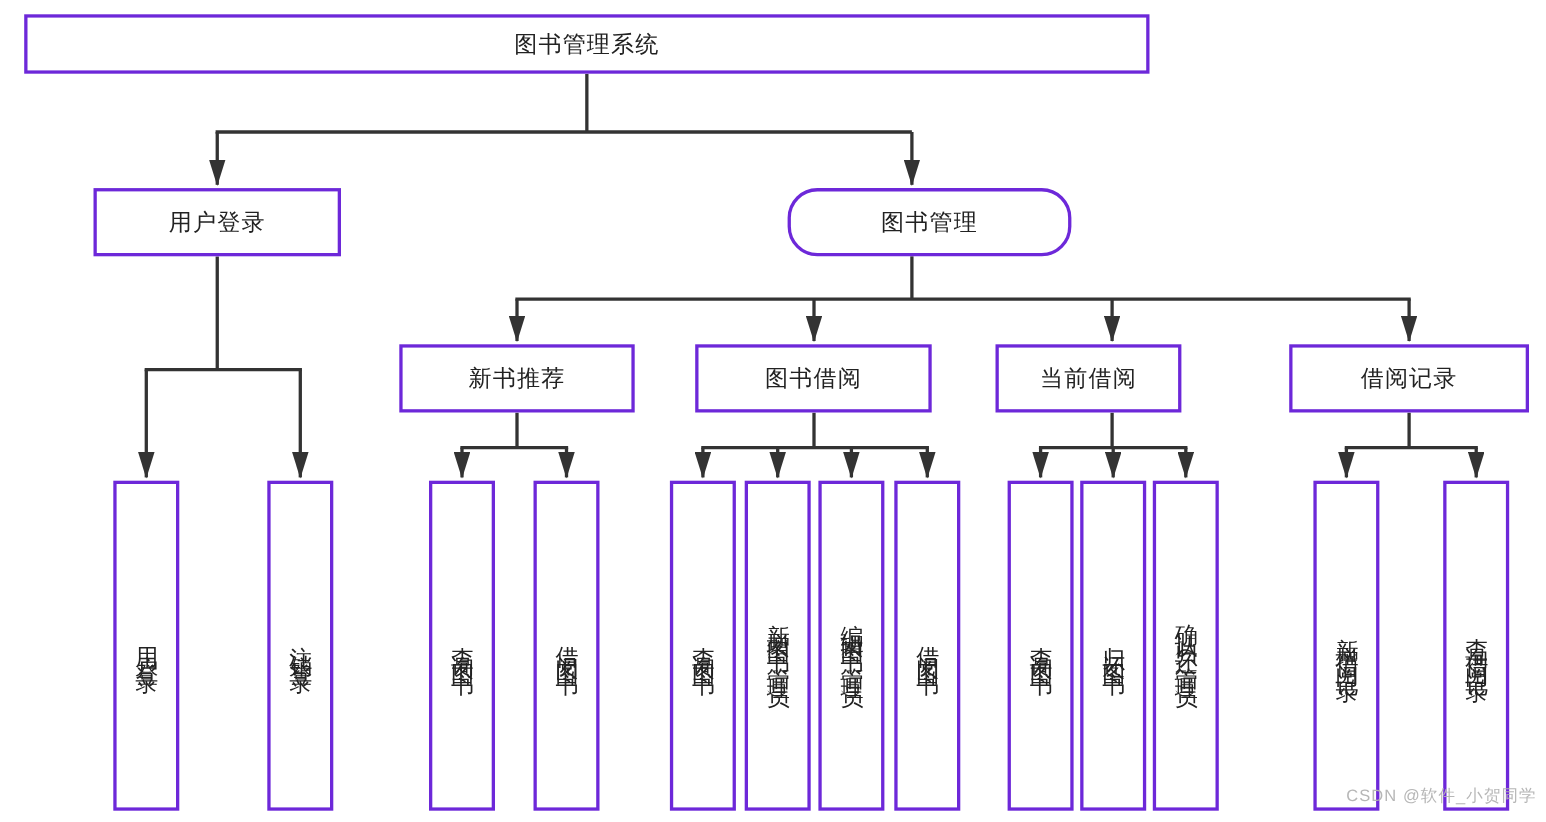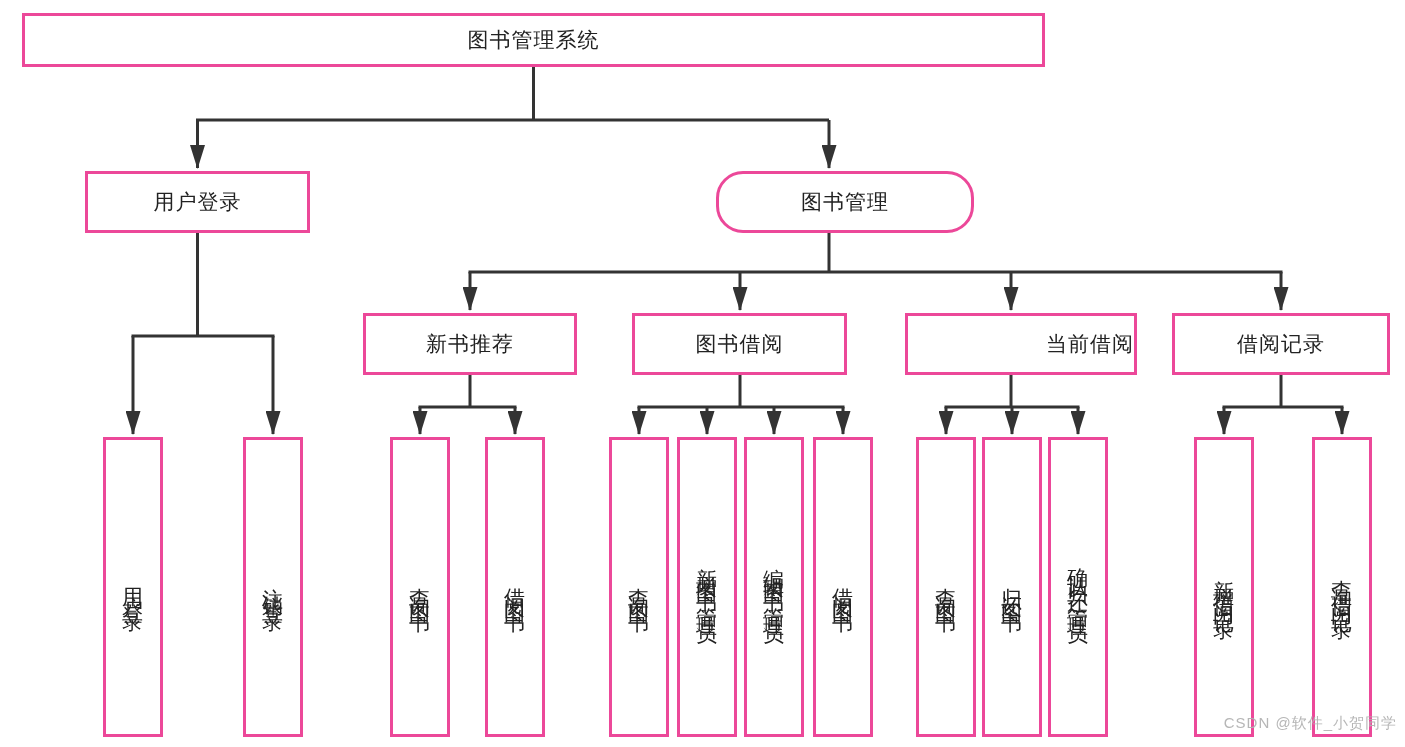--- a/index.html
+++ b/index.html
@@ -12,21 +12,21 @@
     overflow: hidden;
   }
   .wires {
     position: absolute;
     left: 0; top: 0;
     width: 1405px; height: 747px;
   }
   .node {
     position: absolute;
     box-sizing: border-box;
-    border: 3px solid #ec4899;
+    border: 3px solid #6d28d9;
     background: #ffffff;
     display: flex;
     align-items: center;
     justify-content: center;
     color: #222222;
     font-size: 21px;
     letter-spacing: 1px;
   }
   .leaf .vtext {
     writing-mode: vertical-rl;
@@ -110,21 +110,21 @@
   <div class="node" style="left:716px; top:171px; width:258px; height:62px;border-radius:27px;">
     <span>图书管理</span>
   </div>
 
   <div class="node" style="left:632px; top:313px; width:215px; height:62px;">
     <span>图书借阅</span>
   </div>
   <div class="node" style="left:363px; top:313px; width:214px; height:62px;">
     <span>新书推荐</span>
   </div>
-  <div class="node" style="left:905px; top:313px; width:232px; height:62px;justify-content:flex-end;">
+  <div class="node" style="left:905px; top:313px; width:169px; height:62px;">
     <span>当前借阅</span>
   </div>
   <div class="node" style="left:1172px; top:313px; width:218px; height:62px;">
     <span>借阅记录</span>
   </div>
 
   <div class="node leaf" style="left:103px; top:437px; width:60px; height:300px;">
     <span class="vtext">用户登录</span>
   </div>
   <div class="node leaf" style="left:243px; top:437px; width:60px; height:300px;">

